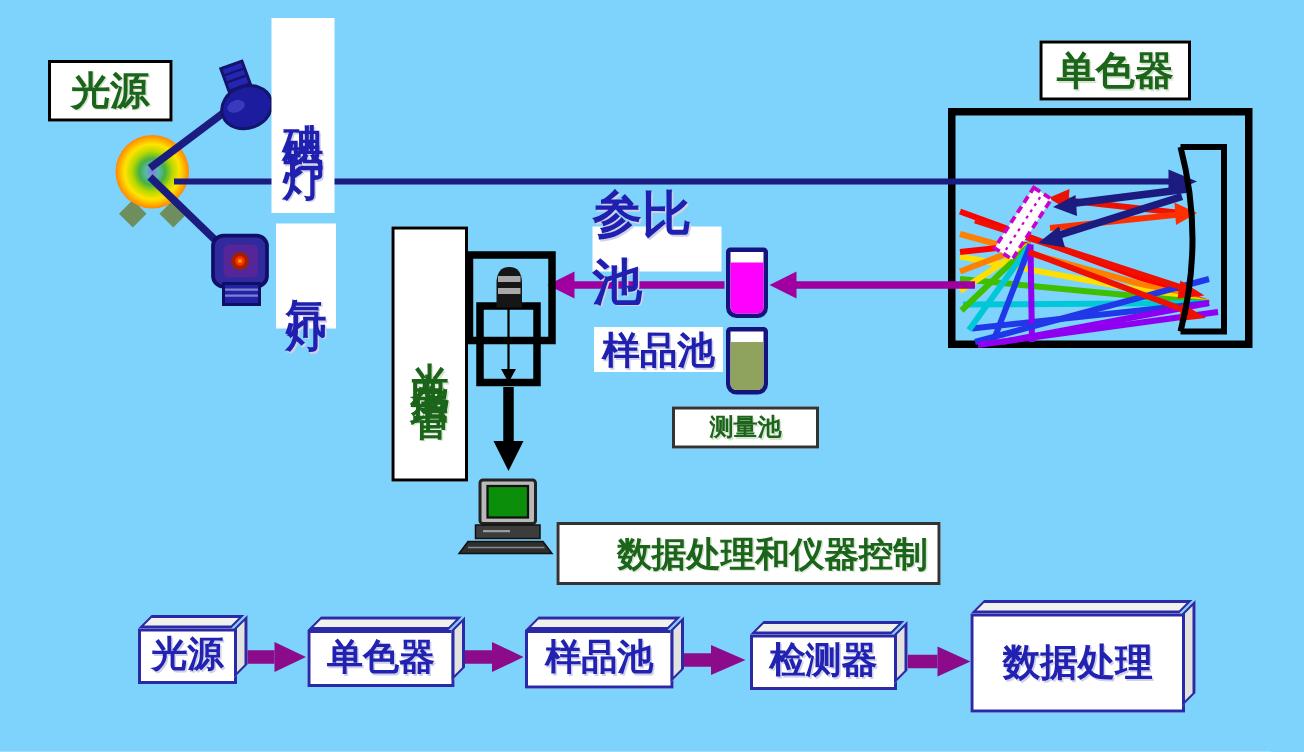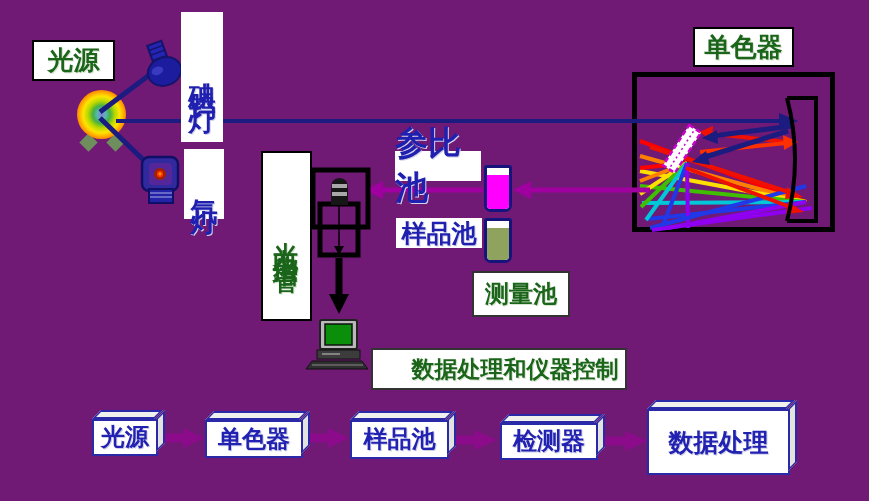--- a/index.html
+++ b/index.html
@@ -1,18 +1,18 @@
 <!DOCTYPE html>
 <html><head>
 <meta charset="utf-8">
 <style>
   html,body { margin:0; padding:0; }
   .stage {
     position:relative; width:869px; height:501px; overflow:hidden;
-    background:#701a75;
+    background:#7dd3fc;
     font-family:"Liberation Sans", sans-serif;
   }
   
   .wbox {
     position:absolute; background:#ffffff; border:2px solid #000;
     color:#1b651b; font-weight:bold; box-sizing:border-box;
     display:flex; align-items:center; justify-content:center;
     z-index:9; text-shadow:1px 1px 0 #d8e4d2;
   }
   
@@ -198,21 +198,21 @@
   <div class="blab vtext" style="left:181px; top:12px; width:42px; height:130px; font-size:27px; letter-spacing:12px; padding-top:4px;">碘钨灯</div>
 
   <div class="blab vtext" style="left:184px; top:149px; width:40px; height:70px; font-size:27px; letter-spacing:8px; padding-top:3px;">氘灯</div>
 
   <div class="wbox" style="left:693px; top:27px; width:101px; height:40px; font-size:26px;">单色器</div>
 
   <div class="blab" style="left:395px; top:151px; width:86px; height:30px; font-size:33px;">参比池</div>
 
   <div class="blab" style="left:396px; top:218px; width:86px; height:30px; font-size:25px;">样品池</div>
 
-  <div class="wbox" style="left:472px; top:271px; width:98px; height:46px; font-size:24px; border-color:#333;">测量池</div>
+  <div class="wbox" style="left:448px; top:271px; width:98px; height:28px; font-size:16px; border-color:#333;">测量池</div>
 
   <div class="wbox vtext" style="left:261px; top:151px; width:51px; height:170px; font-size:25px; letter-spacing:7px; padding-top:4px;">光电倍增管</div>
 
   <div class="wbox" style="left:371px; top:348px; width:256px; height:42px; font-size:23px; border-color:#333;padding-left:32px;">数据处理和仪器控制</div>
 
   <div class="cuv" style="left:484px; top:165px; width:28px; height:47px;">
     <div class="fill" style="background:#ff00ff;"></div>
   </div>
   <div class="cuv" style="left:484px; top:218px; width:28px; height:45px;">
     <div class="fill" style="background:#8fa35e;"></div>

